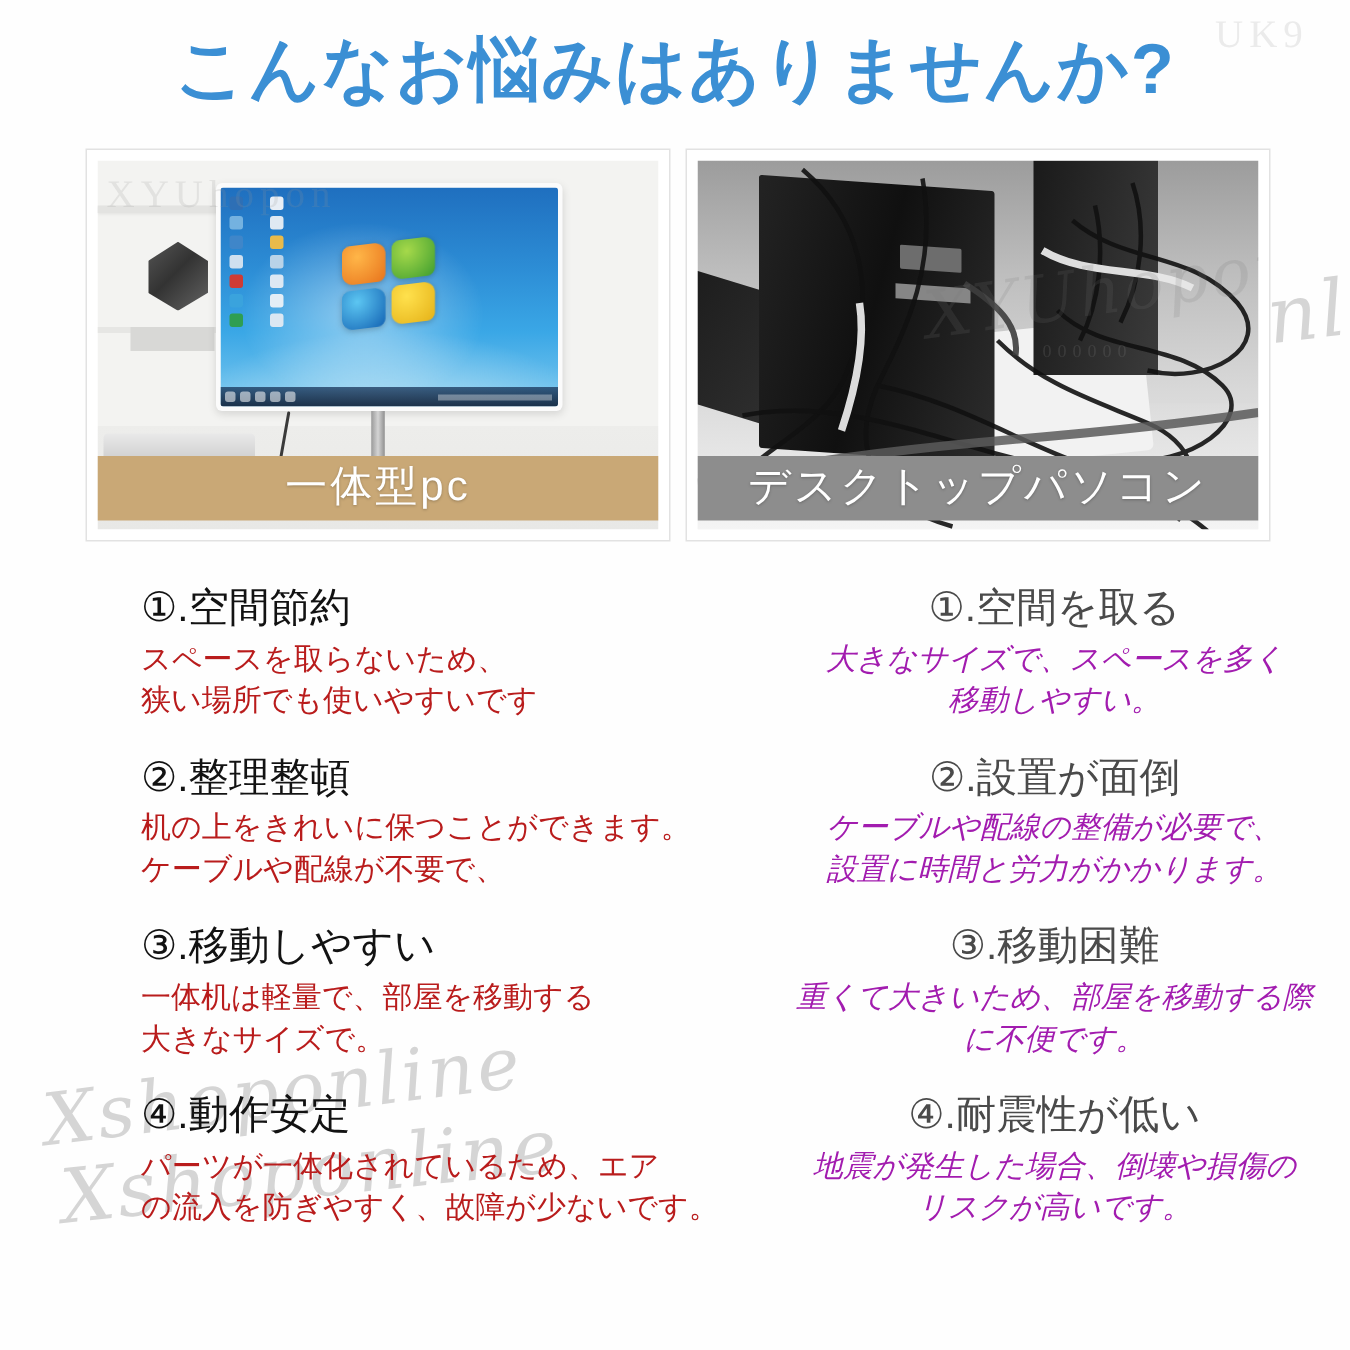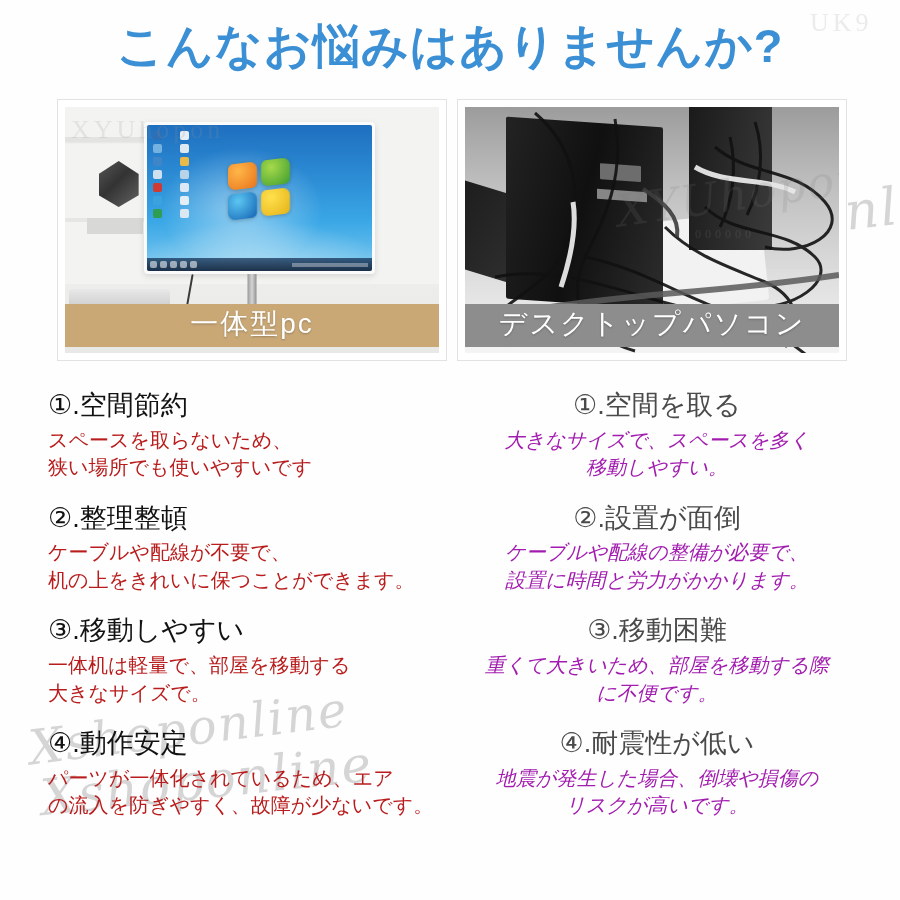--- a/index.html
+++ b/index.html
@@ -331,20 +331,21 @@
   .cols {
     position: absolute;
     top: 388px;
     left: 0;
     width: 900px;
     z-index: 6;
   }
   .col {
     position: absolute;
     top: 0;
+    margin-left: 46px;
   }
   .col-left  { left: 48px;  width: 400px; }
   .col-right { left: 447px; width: 420px; text-align: center; }
 
   .item { margin-bottom: 17px; }
   .item:last-child { margin-bottom: 0; }
 
   .item-heading {
     font-size: 27px;
     line-height: 1.28;
@@ -483,22 +484,22 @@
       <div class="item item-1">
         <div class="item-heading">①.空間節約</div>
         <div class="item-body">
           <span>スペースを取らないため、</span>
           <span>狭い場所でも使いやすいです</span>
         </div>
       </div>
       <div class="item item-2">
         <div class="item-heading">②.整理整頓</div>
         <div class="item-body">
+          <span>机の上をきれいに保つことができます。</span>
           <span>ケーブルや配線が不要で、</span>
-          <span>机の上をきれいに保つことができます。</span>
         </div>
       </div>
       <div class="item item-3">
         <div class="item-heading">③.移動しやすい</div>
         <div class="item-body">
           <span>一体机は軽量で、部屋を移動する</span>
           <span>大きなサイズで。</span>
         </div>
       </div>
       <div class="item item-4">

